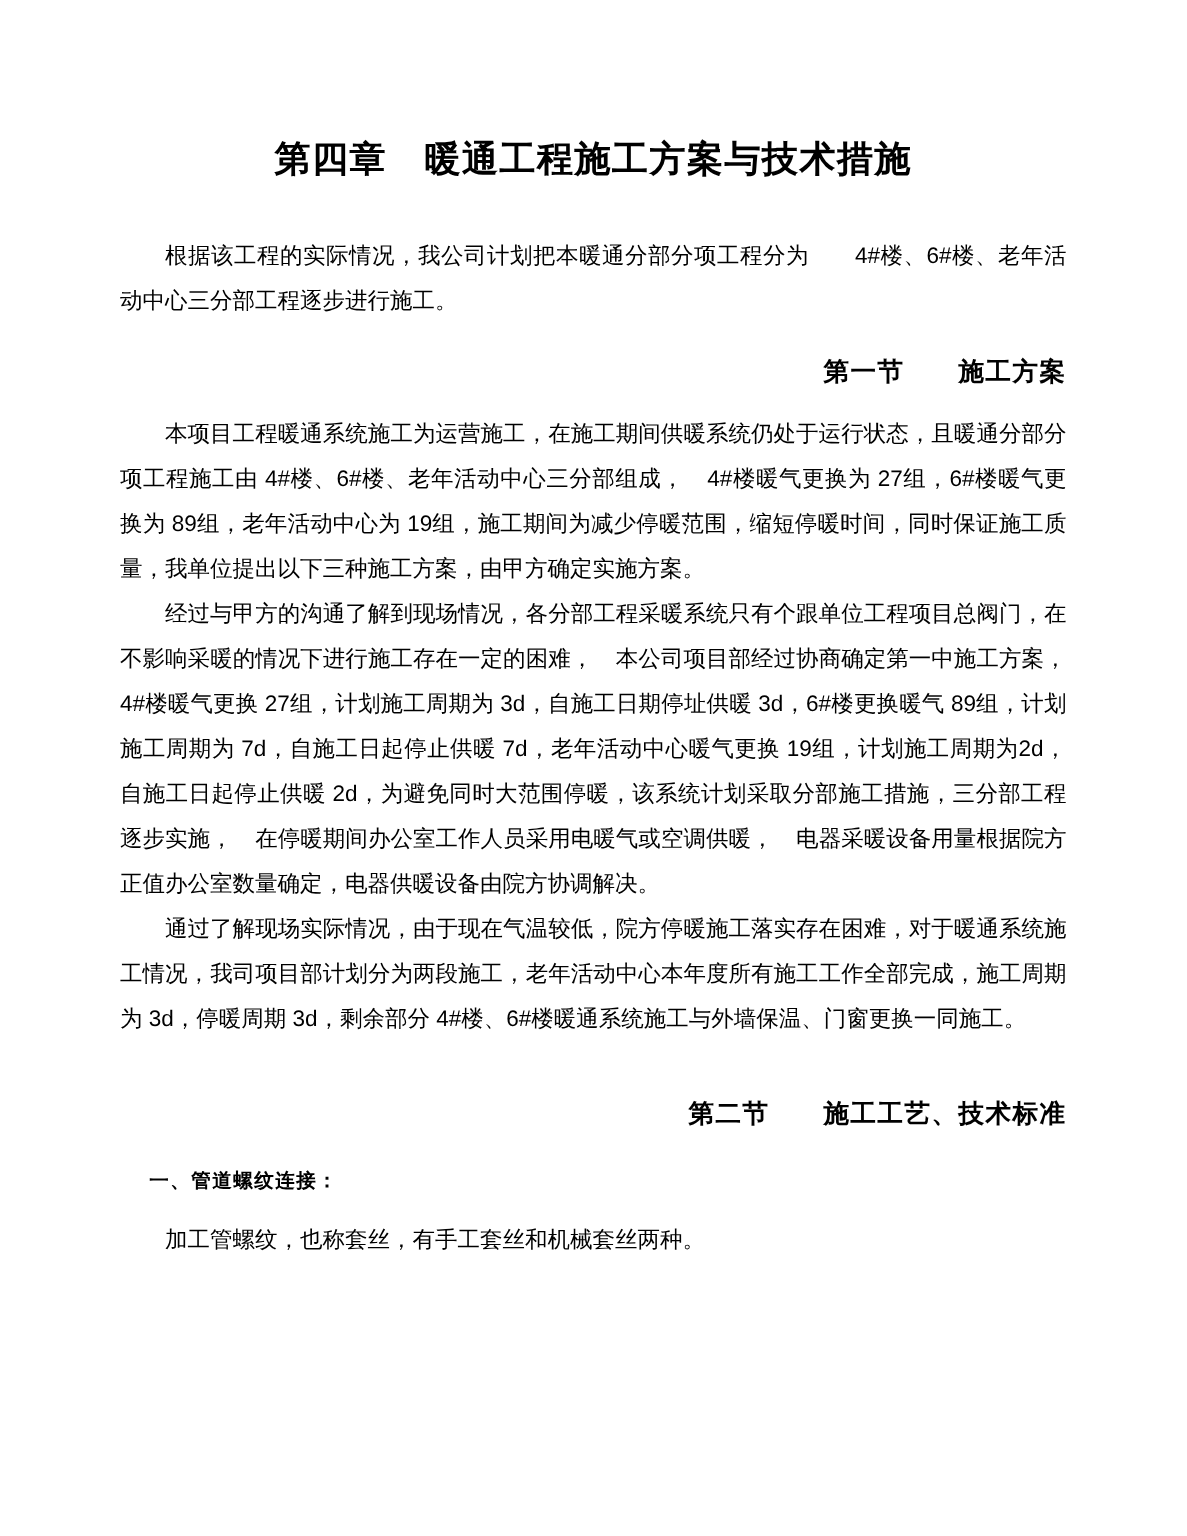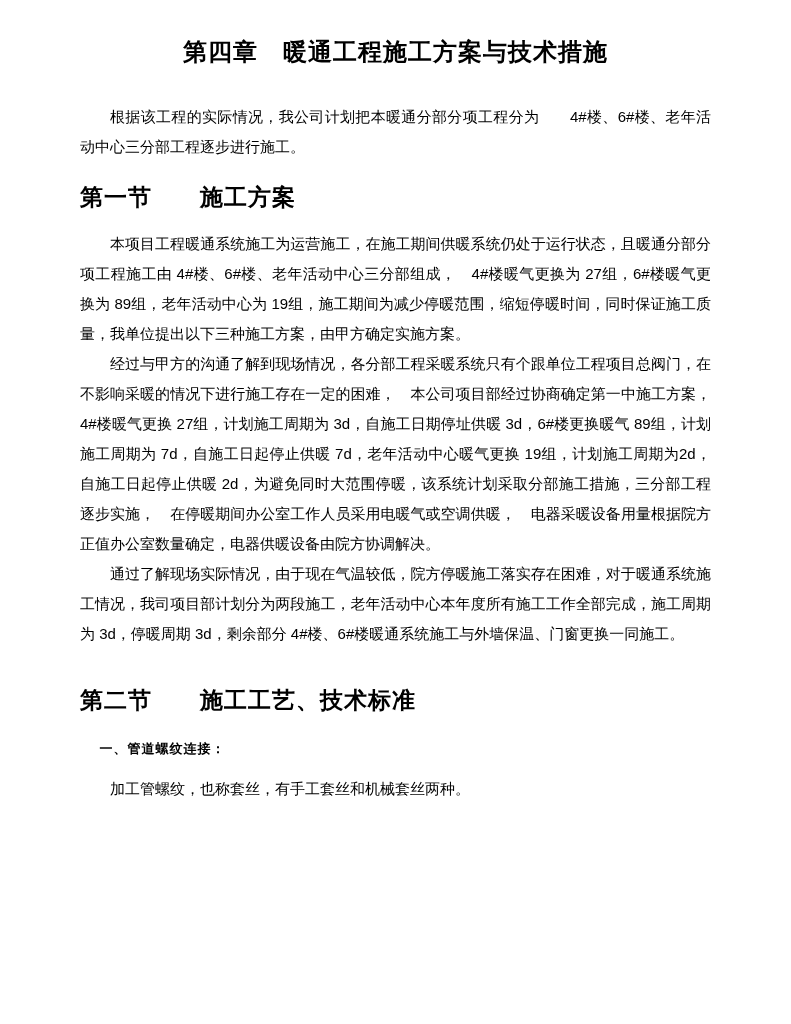--- a/index.html
+++ b/index.html
@@ -6,43 +6,43 @@
     margin: 0;
     padding: 0;
     background: #ffffff;
   }
   .page {
     position: relative;
     width: 791px;
     height: 1024px;
     background: #ffffff;
     box-sizing: border-box;
-    padding: 36px 80px 40px 80px;
+    padding: 90px 80px 40px 80px;
     font-family: "Liberation Sans", "DejaVu Sans", sans-serif;
     color: #000000;
     overflow: hidden;
   }
   .chapter-title {
     margin: 0 0 34px 0;
     text-align: center;
     font-size: 24px;
     font-weight: bold;
     letter-spacing: 1px;
   }
   .para {
     margin: 0;
     font-size: 15px;
     line-height: 30px;
     text-align: justify;
     text-indent: 2em;
   }
   .section-title {
     margin: 20px 0 16px 0;
-    text-align: left;
-    font-size: 23px;
+    text-align: right;
+    font-size: 17px;
     font-weight: bold;
     letter-spacing: 1px;
   }
   .section-title.spaced {
     margin-top: 36px;
   }
   .plan-label {
     margin: 14px 0 8px 0;
     font-size: 15px;
     font-weight: bold;

